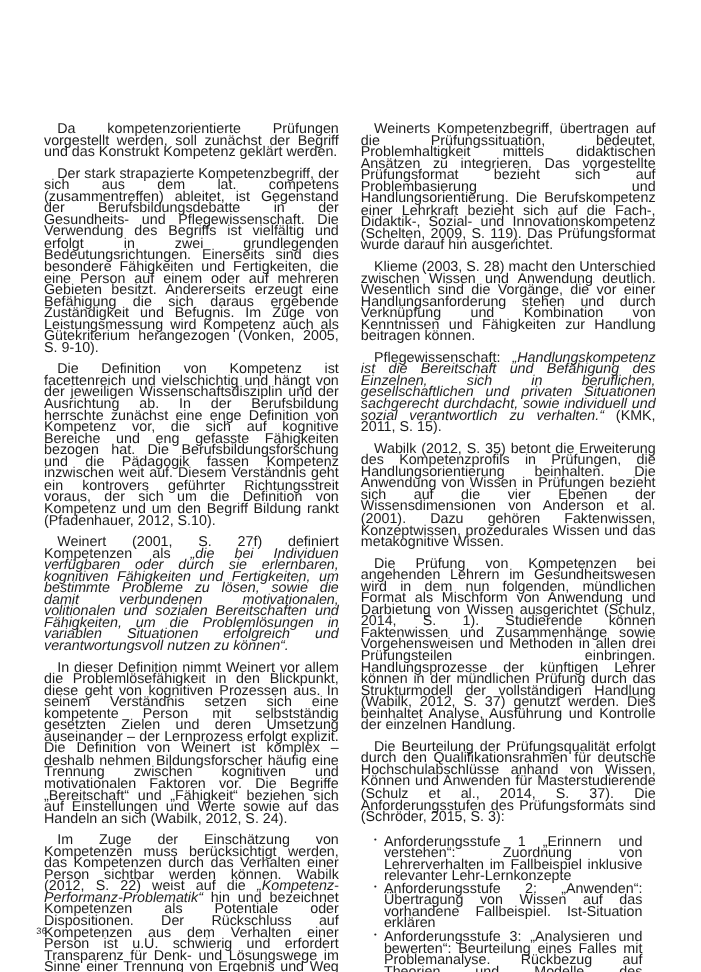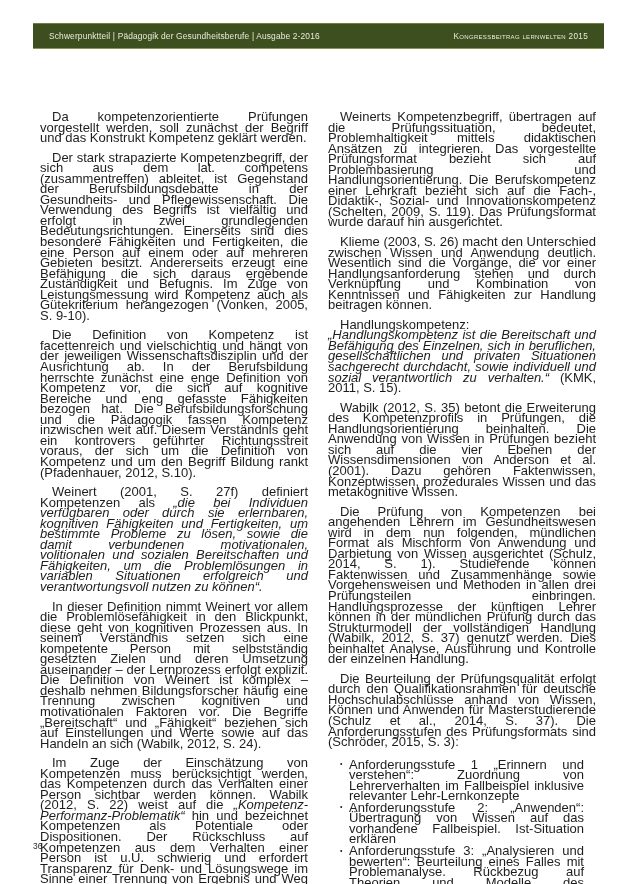--- a/index.html
+++ b/index.html
@@ -137,44 +137,40 @@
   }
   .footer .imprint {
     white-space: nowrap;
   }
 </style>
 </head>
 <body>
 
 <div class="page">
 
-  <div class="header-bar">
-    <span class="header-left">Schwerpunktteil | Pädagogik der Gesundheitsberufe | Ausgabe 2-2016</span>
-    <span class="header-right">Kongressbeitrag Lernwelten 2015</span>
-  </div>
 
 
   <div class="col col-left">
     <p>Da kompetenzorientierte Prüfungen vorgestellt werden, soll zunächst der Begriff und das Konstrukt Kompetenz geklärt werden.</p>
     <p>Der stark strapazierte Kompetenzbegriff, der sich aus dem lat. competens (zusammentreffen) ableitet, ist Gegenstand der Berufsbildungsdebatte in der Gesundheits- und Pflegewissenschaft. Die Verwendung des Begriffs ist vielfältig und erfolgt in zwei grundlegenden Bedeutungsrichtungen. Einerseits sind dies besondere Fähigkeiten und Fertigkeiten, die eine Person auf einem oder auf mehreren Gebieten besitzt. Andererseits erzeugt eine Befähigung die sich daraus ergebende Zuständigkeit und Befugnis. Im Zuge von Leistungsmessung wird Kompetenz auch als Gütekriterium herangezogen (Vonken, 2005, S. 9-10).</p>
     <p>Die Definition von Kompetenz ist facettenreich und vielschichtig und hängt von der jeweiligen Wissenschaftsdisziplin und der Ausrichtung ab. In der Berufsbildung herrschte zunächst eine enge Definition von Kompetenz vor, die sich auf kognitive Bereiche und eng gefasste Fähigkeiten bezogen hat. Die Berufsbildungsforschung und die Pädagogik fassen Kompetenz inzwischen weit auf. Diesem Verständnis geht ein kontrovers geführter Richtungsstreit voraus, der sich um die Definition von Kompetenz und um den Begriff Bildung rankt (Pfadenhauer, 2012, S.10).</p>
     <p>
       <span>Weinert (2001, S. 27f) definiert Kompetenzen als </span><em>„die bei Individuen verfügbaren oder durch sie erlernbaren, kognitiven Fähigkeiten und Fertigkeiten, um bestimmte Probleme zu lösen, sowie die damit verbundenen motivationalen, volitionalen und sozialen Bereitschaften und Fähigkeiten, um die Problemlösungen in variablen Situationen erfolgreich und verantwortungsvoll nutzen zu können“.</em>
     </p>
     <p>In dieser Definition nimmt Weinert vor allem die Problemlösefähigkeit in den Blickpunkt, diese geht von kognitiven Prozessen aus. In seinem Verständnis setzen sich eine kompetente Person mit selbstständig gesetzten Zielen und deren Umsetzung auseinander – der Lernprozess erfolgt explizit. Die Definition von Weinert ist komplex – deshalb nehmen Bildungsforscher häufig eine Trennung zwischen kognitiven und motivationalen Faktoren vor. Die Begriffe „Bereitschaft“ und „Fähigkeit“ beziehen sich auf Einstellungen und Werte sowie auf das Handeln an sich (Wabilk, 2012, S. 24).</p>
     <p>
       <span>Im Zuge der Einschätzung von Kompetenzen muss berücksichtigt werden, das Kompetenzen durch das Verhalten einer Person sichtbar werden können. Wabilk (2012, S. 22) weist auf die </span><em>„Kompetenz-Performanz-Problematik“</em><span> hin und bezeichnet Kompetenzen als Potentiale oder Dispositionen. Der Rückschluss auf Kompetenzen aus dem Verhalten einer Person ist u.U. schwierig und erfordert Transparenz für Denk- und Lösungswege im Sinne einer Trennung von Ergebnis und Weg zum Ergebnis (Wabilk, 2012, S. 25).</span>
     </p>
   </div>
 
   <div class="col col-right">
     <p>Weinerts Kompetenzbegriff, übertragen auf die Prüfungssituation, bedeutet, Problemhaltigkeit mittels didaktischen Ansätzen zu integrieren. Das vorgestellte Prüfungsformat bezieht sich auf Problembasierung und Handlungsorientierung. Die Berufskompetenz einer Lehrkraft bezieht sich auf die Fach-, Didaktik-, Sozial- und Innovationskompetenz (Schelten, 2009, S. 119). Das Prüfungsformat wurde darauf hin ausgerichtet.</p>
-    <p>Klieme (2003, S. 26) macht den Unterschied zwischen Wissen und Anwendung deutlich. Wesentlich sind die Vorgänge, die vor einer Handlungsanforderung stehen und durch Verknüpfung und Kombination von Kenntnissen und Fähigkeiten zur Handlung beitragen können.</p>
+    <p>Klieme (2003, S. 28) macht den Unterschied zwischen Wissen und Anwendung deutlich. Wesentlich sind die Vorgänge, die vor einer Handlungsanforderung stehen und durch Verknüpfung und Kombination von Kenntnissen und Fähigkeiten zur Handlung beitragen können.</p>
     <p>
-      <span>Handlungskompetenz: </span><em>„Handlungskompetenz ist die Bereitschaft und Befähigung des Einzelnen, sich in beruflichen, gesellschaftlichen und privaten Situationen sachgerecht durchdacht, sowie individuell und sozial verantwortlich zu verhalten.“</em><span> (KMK, 2011, S. 15).</span>
+      <span>Pflegewissenschaft: </span><em>„Handlungskompetenz ist die Bereitschaft und Befähigung des Einzelnen, sich in beruflichen, gesellschaftlichen und privaten Situationen sachgerecht durchdacht, sowie individuell und sozial verantwortlich zu verhalten.“</em><span> (KMK, 2011, S. 15).</span>
     </p>
     <p>Wabilk (2012, S. 35) betont die Erweiterung des Kompetenzprofils in Prüfungen, die Handlungsorientierung beinhalten. Die Anwendung von Wissen in Prüfungen bezieht sich auf die vier Ebenen der Wissensdimensionen von Anderson et al. (2001). Dazu gehören Faktenwissen, Konzeptwissen, prozedurales Wissen und das metakognitive Wissen.</p>
     <p>Die Prüfung von Kompetenzen bei angehenden Lehrern im Gesundheitswesen wird in dem nun folgenden, mündlichen Format als Mischform von Anwendung und Darbietung von Wissen ausgerichtet (Schulz, 2014, S. 1). Studierende können Faktenwissen und Zusammenhänge sowie Vorgehensweisen und Methoden in allen drei Prüfungsteilen einbringen. Handlungsprozesse der künftigen Lehrer können in der mündlichen Prüfung durch das Strukturmodell der vollständigen Handlung (Wabilk, 2012, S. 37) genutzt werden. Dies beinhaltet Analyse, Ausführung und Kontrolle der einzelnen Handlung.</p>
     <p>Die Beurteilung der Prüfungsqualität erfolgt durch den Qualifikationsrahmen für deutsche Hochschulabschlüsse anhand von Wissen, Können und Anwenden für Masterstudierende (Schulz et al., 2014, S. 37). Die Anforderungsstufen des Prüfungsformats sind (Schröder, 2015, S. 3):</p>
     <ul class="req-list">
       <li>Anforderungsstufe 1 „Erinnern und verstehen“: Zuordnung von Lehrerverhalten im Fallbeispiel inklusive relevanter Lehr-Lernkonzepte</li>
       <li>Anforderungsstufe 2: „Anwenden“: Übertragung von Wissen auf das vorhandene Fallbeispiel. Ist-Situation erklären</li>
       <li>Anforderungsstufe 3: „Analysieren und bewerten“: Beurteilung eines Falles mit Problemanalyse. Rückbezug auf Theorien und Modelle des professionellen Lehrerhandelns</li>
     </ul>
   </div>

